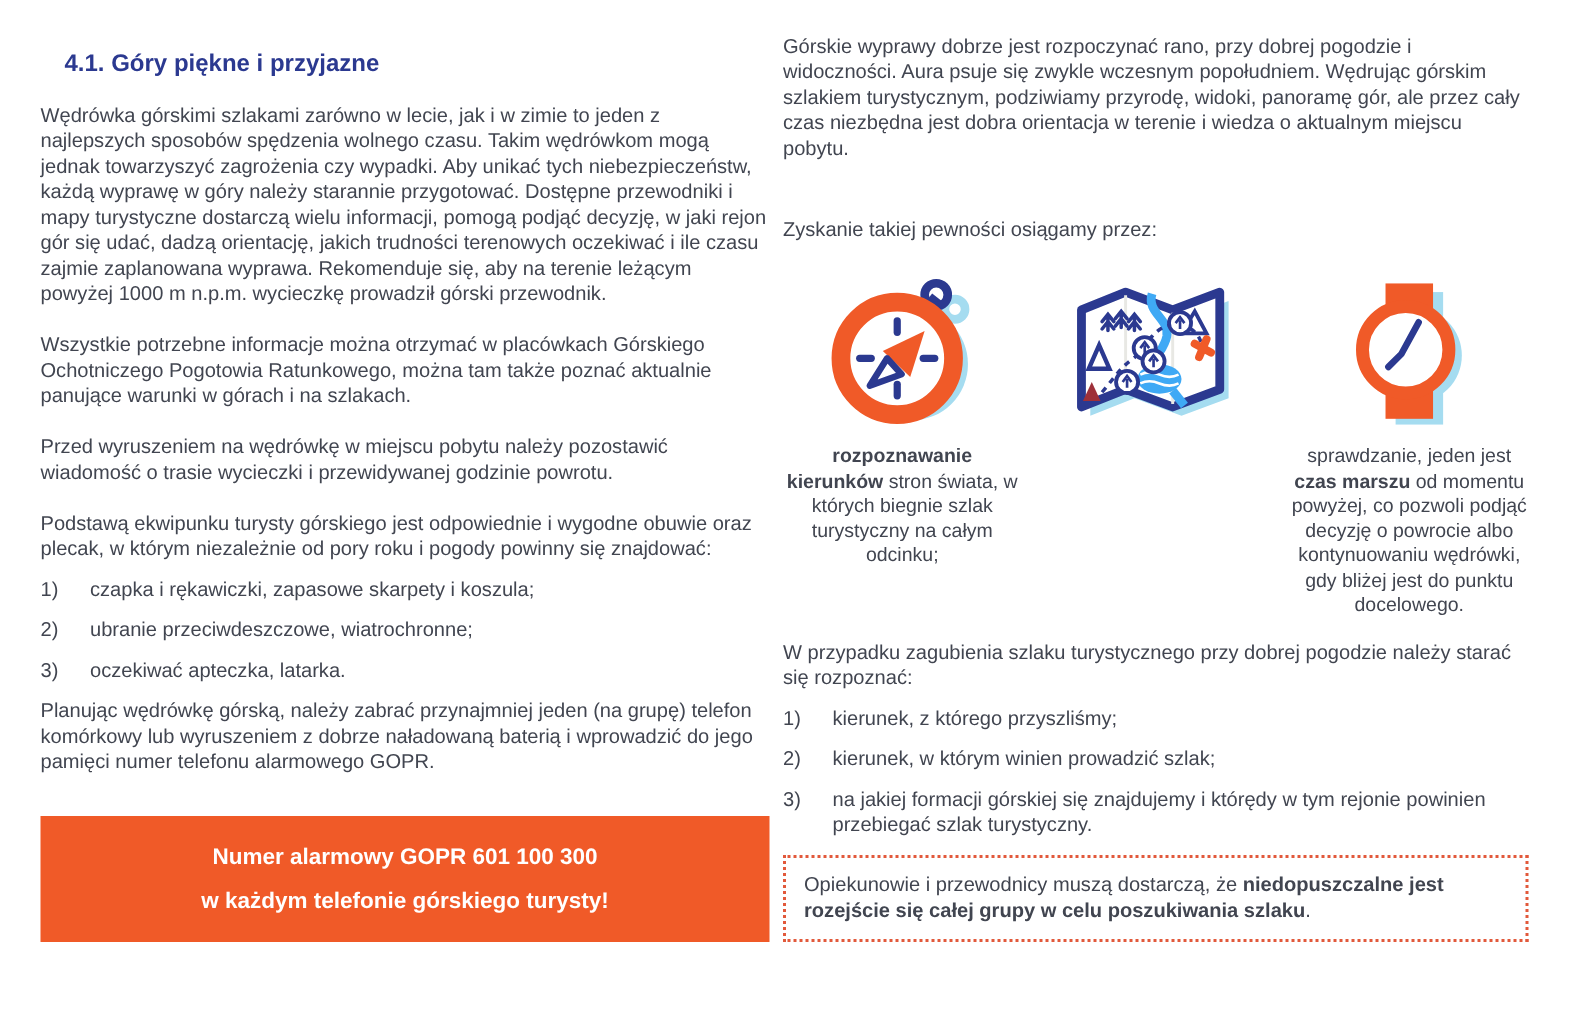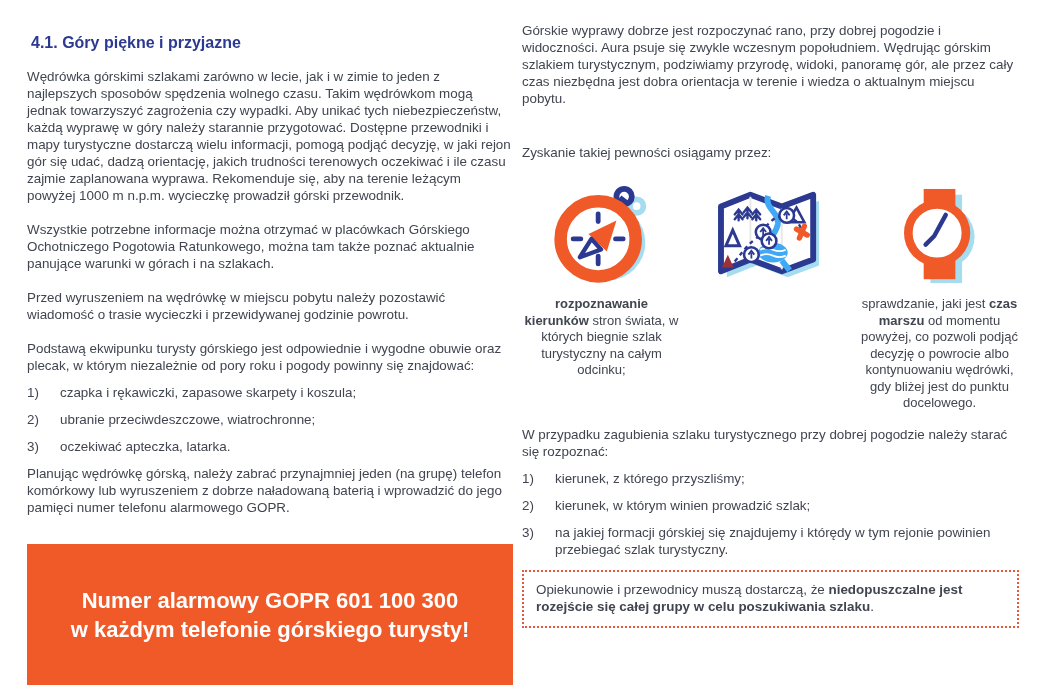--- a/index.html
+++ b/index.html
@@ -6,32 +6,32 @@
   body{
     width:1061px;height:685px;position:relative;overflow:hidden;
     font-family:"Liberation Sans","DejaVu Sans",sans-serif;
     color:#414550;font-size:13.4px;line-height:17px;
     -webkit-font-smoothing:antialiased;
   }
   .col{position:absolute;}
   .col-left{left:27px;top:33px;width:486px;}
   .col-right{left:522px;top:22px;width:497px;}
   h1.section-heading{
-    font-size:16px;line-height:20px;color:#2B3990;margin:0 0 15px 4px;font-weight:700;
+    font-size:16px;line-height:20px;color:#2B3990;margin:0 0 15px 16px;font-weight:700;
   }
   p{margin:0 0 17px 0;}
   p.tight{margin-bottom:10px;}
   .num-list{margin:0 0 7px 0;}
   .list-row{display:flex;margin:0 0 10px 0;}
   .list-row .marker{width:33px;flex:none;}
   .list-row .item-text{flex:1;}
   .alert-box{
     margin-top:28px;background:#F05A28;color:#fff;
-    font-size:22px;line-height:29px;font-weight:700;text-align:center;
-    padding:42px 12px;
+    font-size:15px;line-height:29px;font-weight:700;text-align:center;
+    padding:13px 12px;
   }
   .lead{margin:37px 0 0 0;}
   .features{display:flex;gap:10px;margin-top:24px;}
   .feature{flex:1;text-align:center;}
   .feature .icon-wrap{height:102px;display:flex;align-items:center;justify-content:center;}
   .feature .caption{font-size:13px;line-height:16.5px;margin-top:9px;}
   .b{font-weight:700;}
   .lost{margin-top:14px;}
   .note-box{
     margin-top:12px;border:2px dotted #E2593B;padding:9px 12px 10px 12px;
@@ -140,21 +140,21 @@
       <div class="icon-wrap">
         <svg width="96" height="102" viewBox="0 0 100 106">
           <rect x="40" y="10" width="33" height="92" fill="#A5DCF0"></rect>
           <circle cx="53" cy="54" r="33" fill="#A5DCF0"></circle>
           <rect x="33" y="4" width="33" height="94" fill="#F05A28"></rect>
           <circle cx="47" cy="50" r="30" fill="#FFFFFF" stroke="#F05A28" stroke-width="9"></circle>
           <path d="M35,62 L44,53 L56,31" fill="none" stroke="#2B3990" stroke-width="4.6" stroke-linecap="round" stroke-linejoin="round"></path>
         </svg>
       </div>
       <div class="caption">
-        <span>sprawdzanie, jaki jest </span><span class="b">czas marszu</span><span> od momentu powyżej, co pozwoli podjąć decyzję o powrocie albo kontynuowaniu wędrówki, gdy bliżej jest do punktu docelowego.</span>
+        <span>sprawdzanie, jeden jest </span><span class="b">czas marszu</span><span> od momentu powyżej, co pozwoli podjąć decyzję o powrocie albo kontynuowaniu wędrówki, gdy bliżej jest do punktu docelowego.</span>
       </div>
     </div>
   </div>
 
   <div class="lost">
     <p class="tight">W przypadku zagubienia szlaku turystycznego przy dobrej pogodzie należy starać się rozpoznać:</p>
     <div class="num-list">
       <div class="list-row">
         <span class="marker">1)</span>
         <span class="item-text">kierunek, z którego przyszliśmy;</span>

